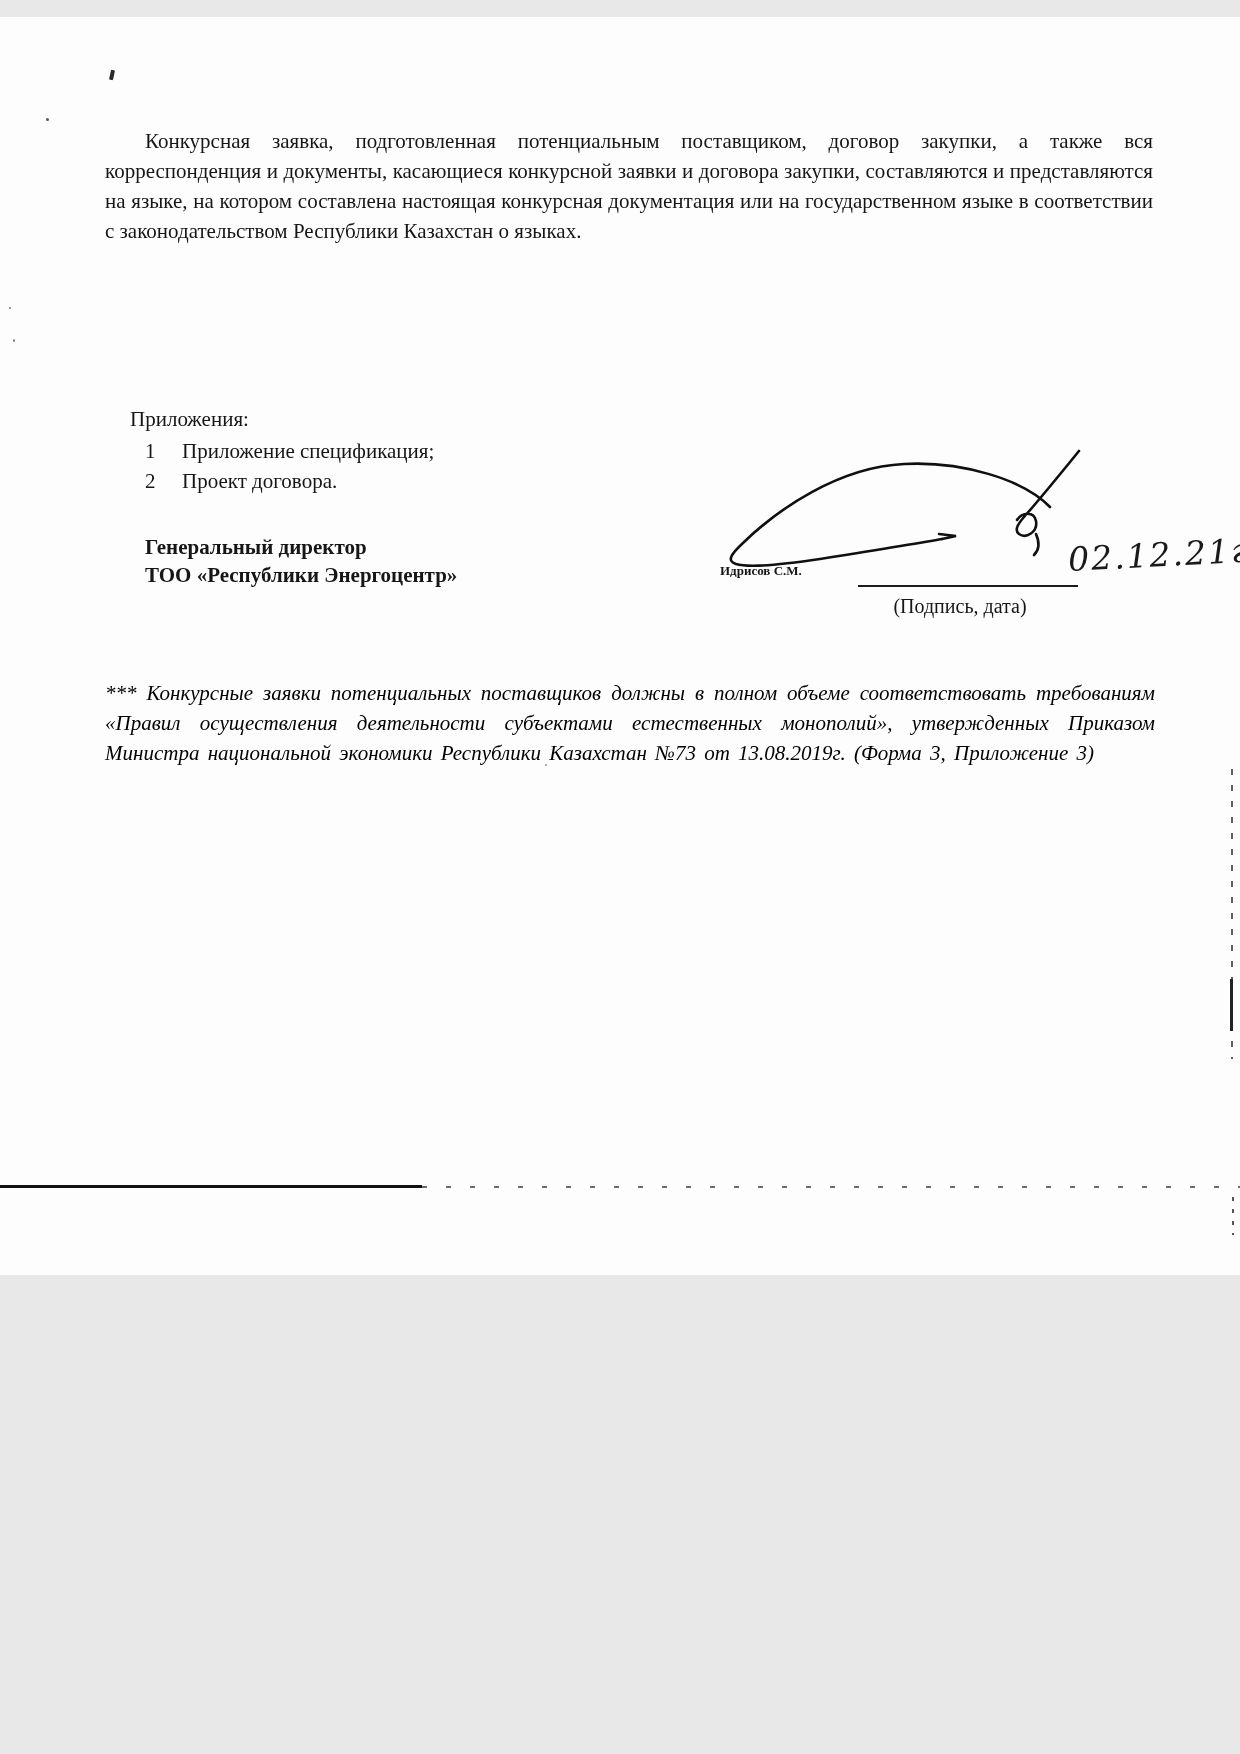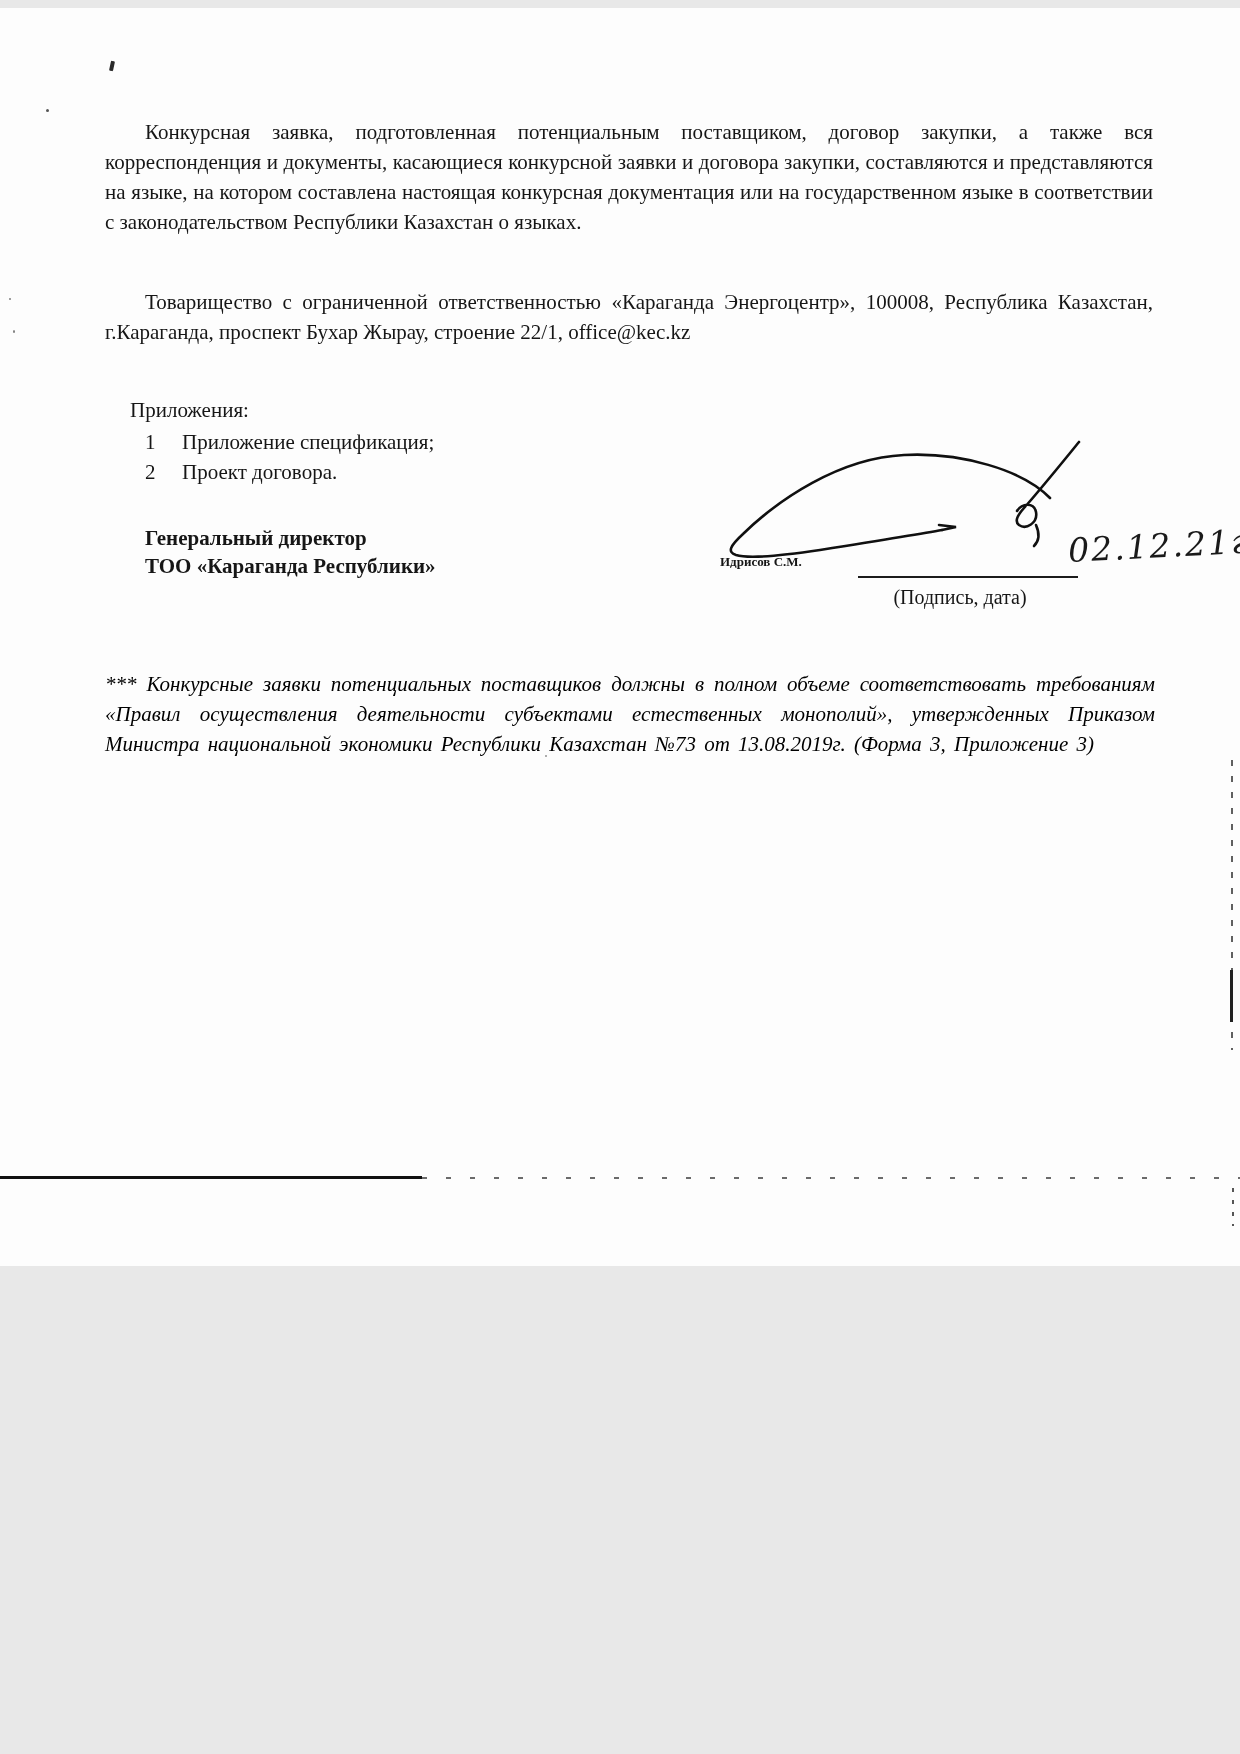--- a/index.html
+++ b/index.html
@@ -1,19 +1,19 @@
 <!DOCTYPE html>
 <html><head>
 <meta charset="utf-8">
 <style>
   html,body{margin:0;padding:0;background:#e8e8e8;}
   .page{
     position:relative;
     width:1240px;height:1258px;
-    margin:8px auto;
+    margin:17px auto;
     background:#fdfdfd;
     font-family:"Liberation Serif", serif;
     color:#161616;
     overflow:hidden;
   }
   .tb{position:absolute;left:105px;width:1048px;font-size:21px;line-height:30px;text-align:justify;}
   .indent{text-indent:40px;}
   .bold{font-weight:bold;}
   .attach-title{position:absolute;left:130px;font-size:21px;line-height:28px;}
   .attach-item{position:absolute;left:145px;font-size:21px;line-height:28px;}
@@ -66,34 +66,33 @@
 
   <div class="speck speck-a"></div>
   <div class="speck speck-b"></div>
   <div class="speck speck-c"></div>
   <div class="speck speck-d"></div>
   <div class="speck speck-e"></div>
 
   <p class="tb indent" style="top:88px;">Конкурсная заявка, подготовленная потенциальным поставщиком, договор закупки, а также вся корреспонденция и документы, касающиеся конкурсной заявки и договора закупки, составляются и представляются на языке, на котором составлена настоящая конкурсная документация или на государственном языке в соответствии с законодательством Республики Казахстан о языках.</p>
 
 
-  <p class="tb indent" style="top:258px;">Товарищество с ограниченной ответственностью «Караганда Энергоцентр», 100008, Республика Казахстан, г.Караганда, проспект Бухар Жырау, строение 22/1, office@kec.kz</p>
 
 
   <div class="attach-title" style="top:388px;">Приложения:</div>
 
   <div class="attach-item" style="top:420px;">
     <span class="num">1</span><span>Приложение спецификация;</span>
   </div>
   <div class="attach-item" style="top:450px;">
     <span class="num">2</span><span>Проект договора.</span>
   </div>
 
   <div class="sig-left" style="top:516px;">Генеральный директор</div>
-  <div class="sig-left" style="top:544px;">ТОО «Караганда Республики»</div>
+  <div class="sig-left" style="top:544px;">ТОО «Республики Энергоцентр»</div>
 
   <svg class="sig-svg" width="370" height="124" viewBox="0 0 370 124">
     <g fill="none" stroke="#101010" stroke-width="2.6" stroke-linecap="round">
       <path d="M 332,60 C 305,32 243,14 186,17 C 121,20 60,62 25,96 C 12,108 9,114 18,117 C 31,121 62,118 102,112 C 152,104 202,96 224,92"></path>
       <path d="M 224,92 l 14,-3 l -17,-2"></path>
       <path d="M 361,4 C 343,26 322,52 306,70 c -6,7 -10,13 -5,17 c 7,5 19,-2 17,-13 c -2,-10 -14,-9 -19,-1"></path>
       <path d="M 318,87 c 4,9 3,16 -2,21"></path>
     </g>
   </svg>
 

